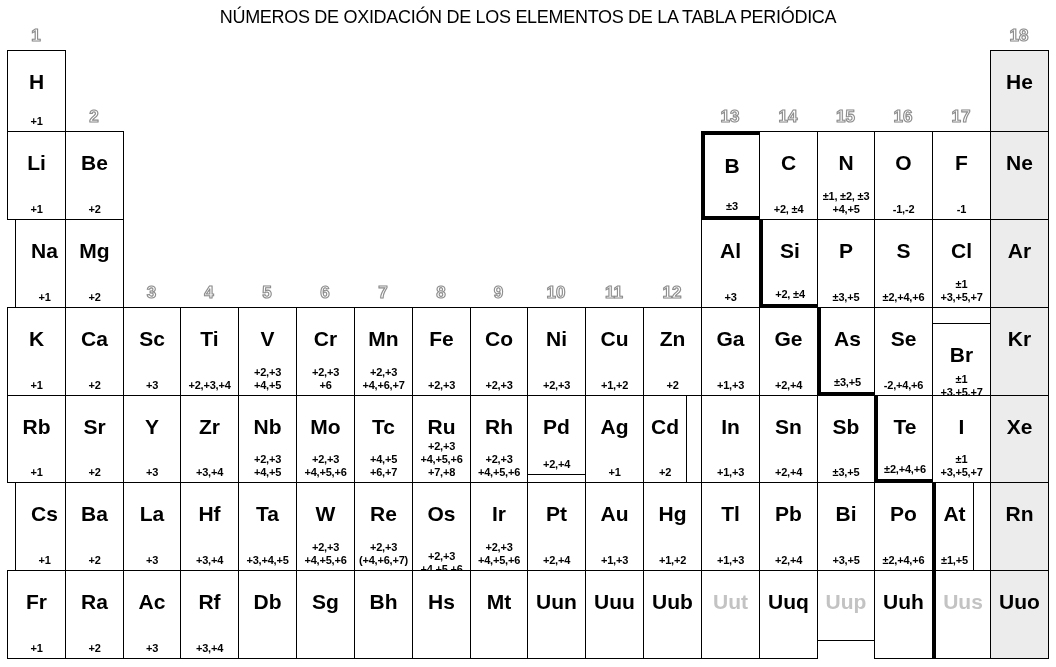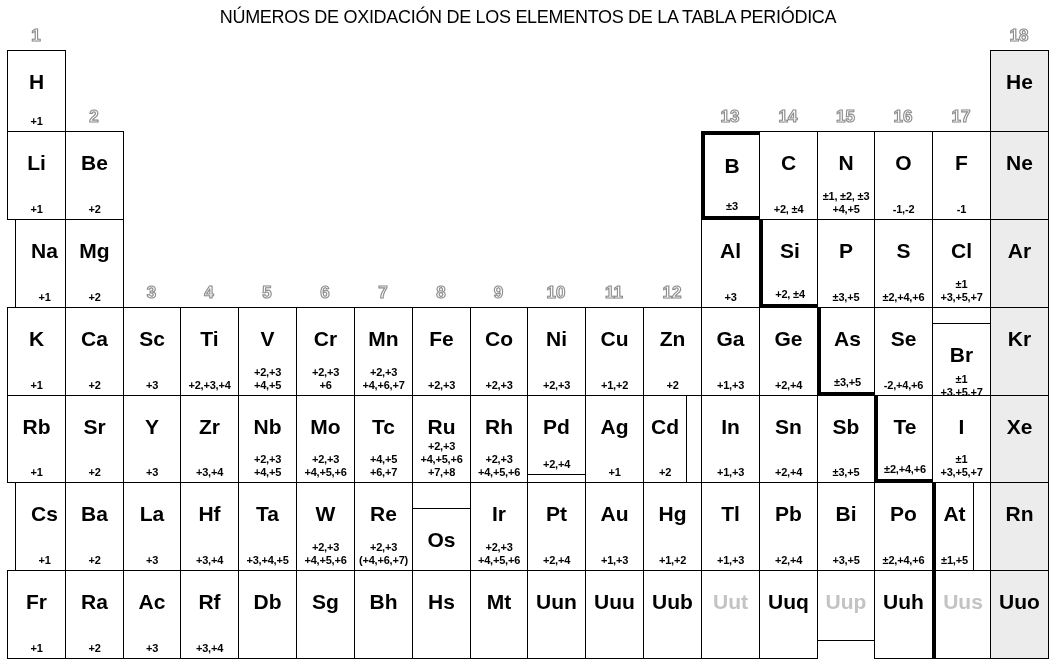--- a/index.html
+++ b/index.html
@@ -413,21 +413,21 @@
           <div>+4,+5,+6</div>
         </div>
       </div>
       <div class="cell" style="left: 354px; top: 482px; width: 59px; height: 89px;">
         <div class="sym">Re</div>
         <div class="ox">
           <div>+2,+3</div>
           <div>(+4,+6,+7)</div>
         </div>
       </div>
-      <div class="cell" style="left: 412px; top: 508px; width: 59px; height: 111px;">
+      <div class="cell" style="left: 412px; top: 482px; width: 59px; height: 111px;">
         <div class="sym">Os</div>
         <div class="ox">
           <div>+2,+3</div>
           <div>+4,+5,+6</div>
           <div>+7,+8</div>
         </div>
       </div>
       <div class="cell" style="left: 470px; top: 482px; width: 58px; height: 89px;">
         <div class="sym">Ir</div>
         <div class="ox">

